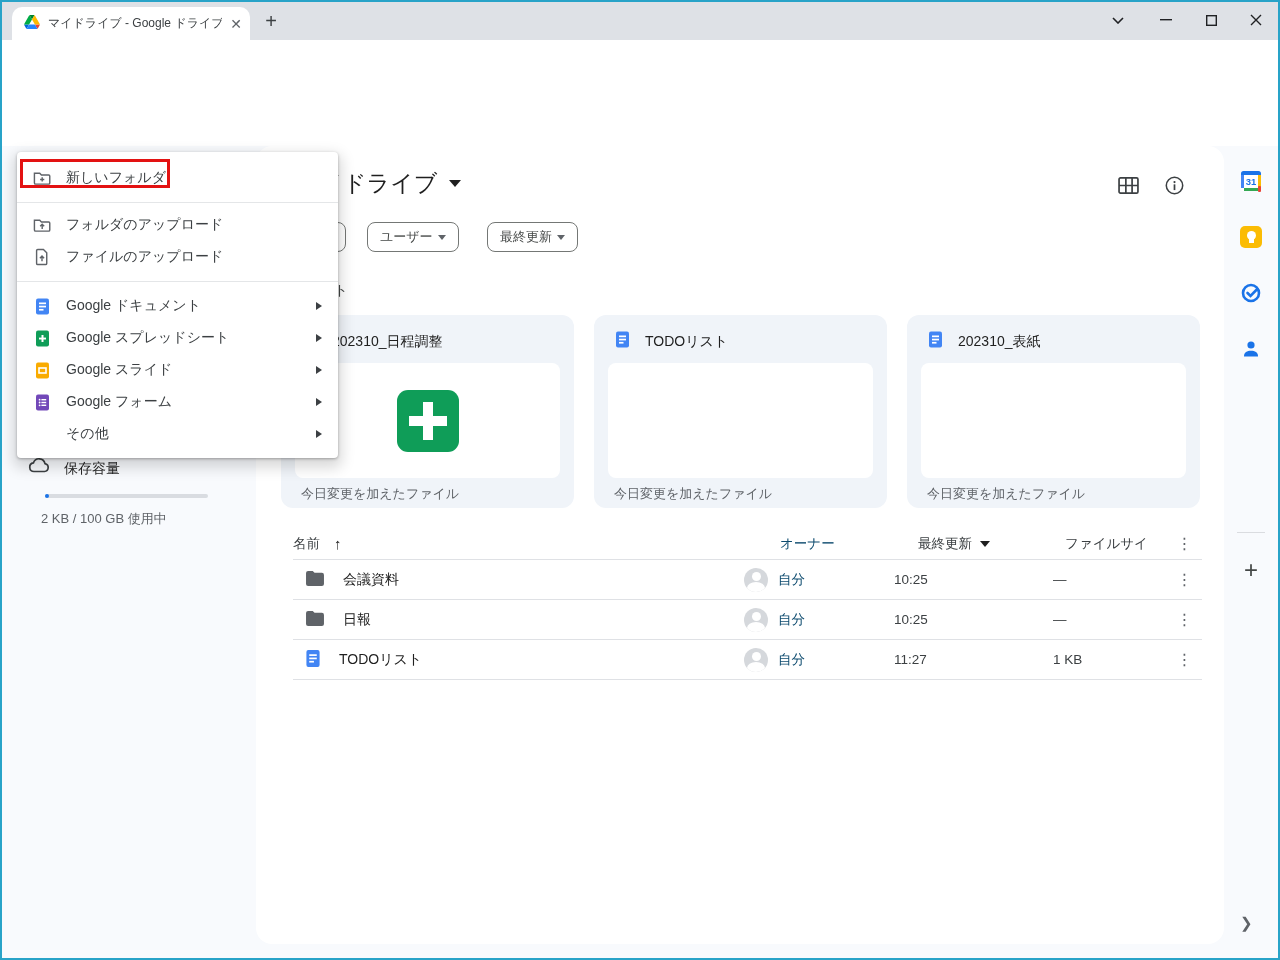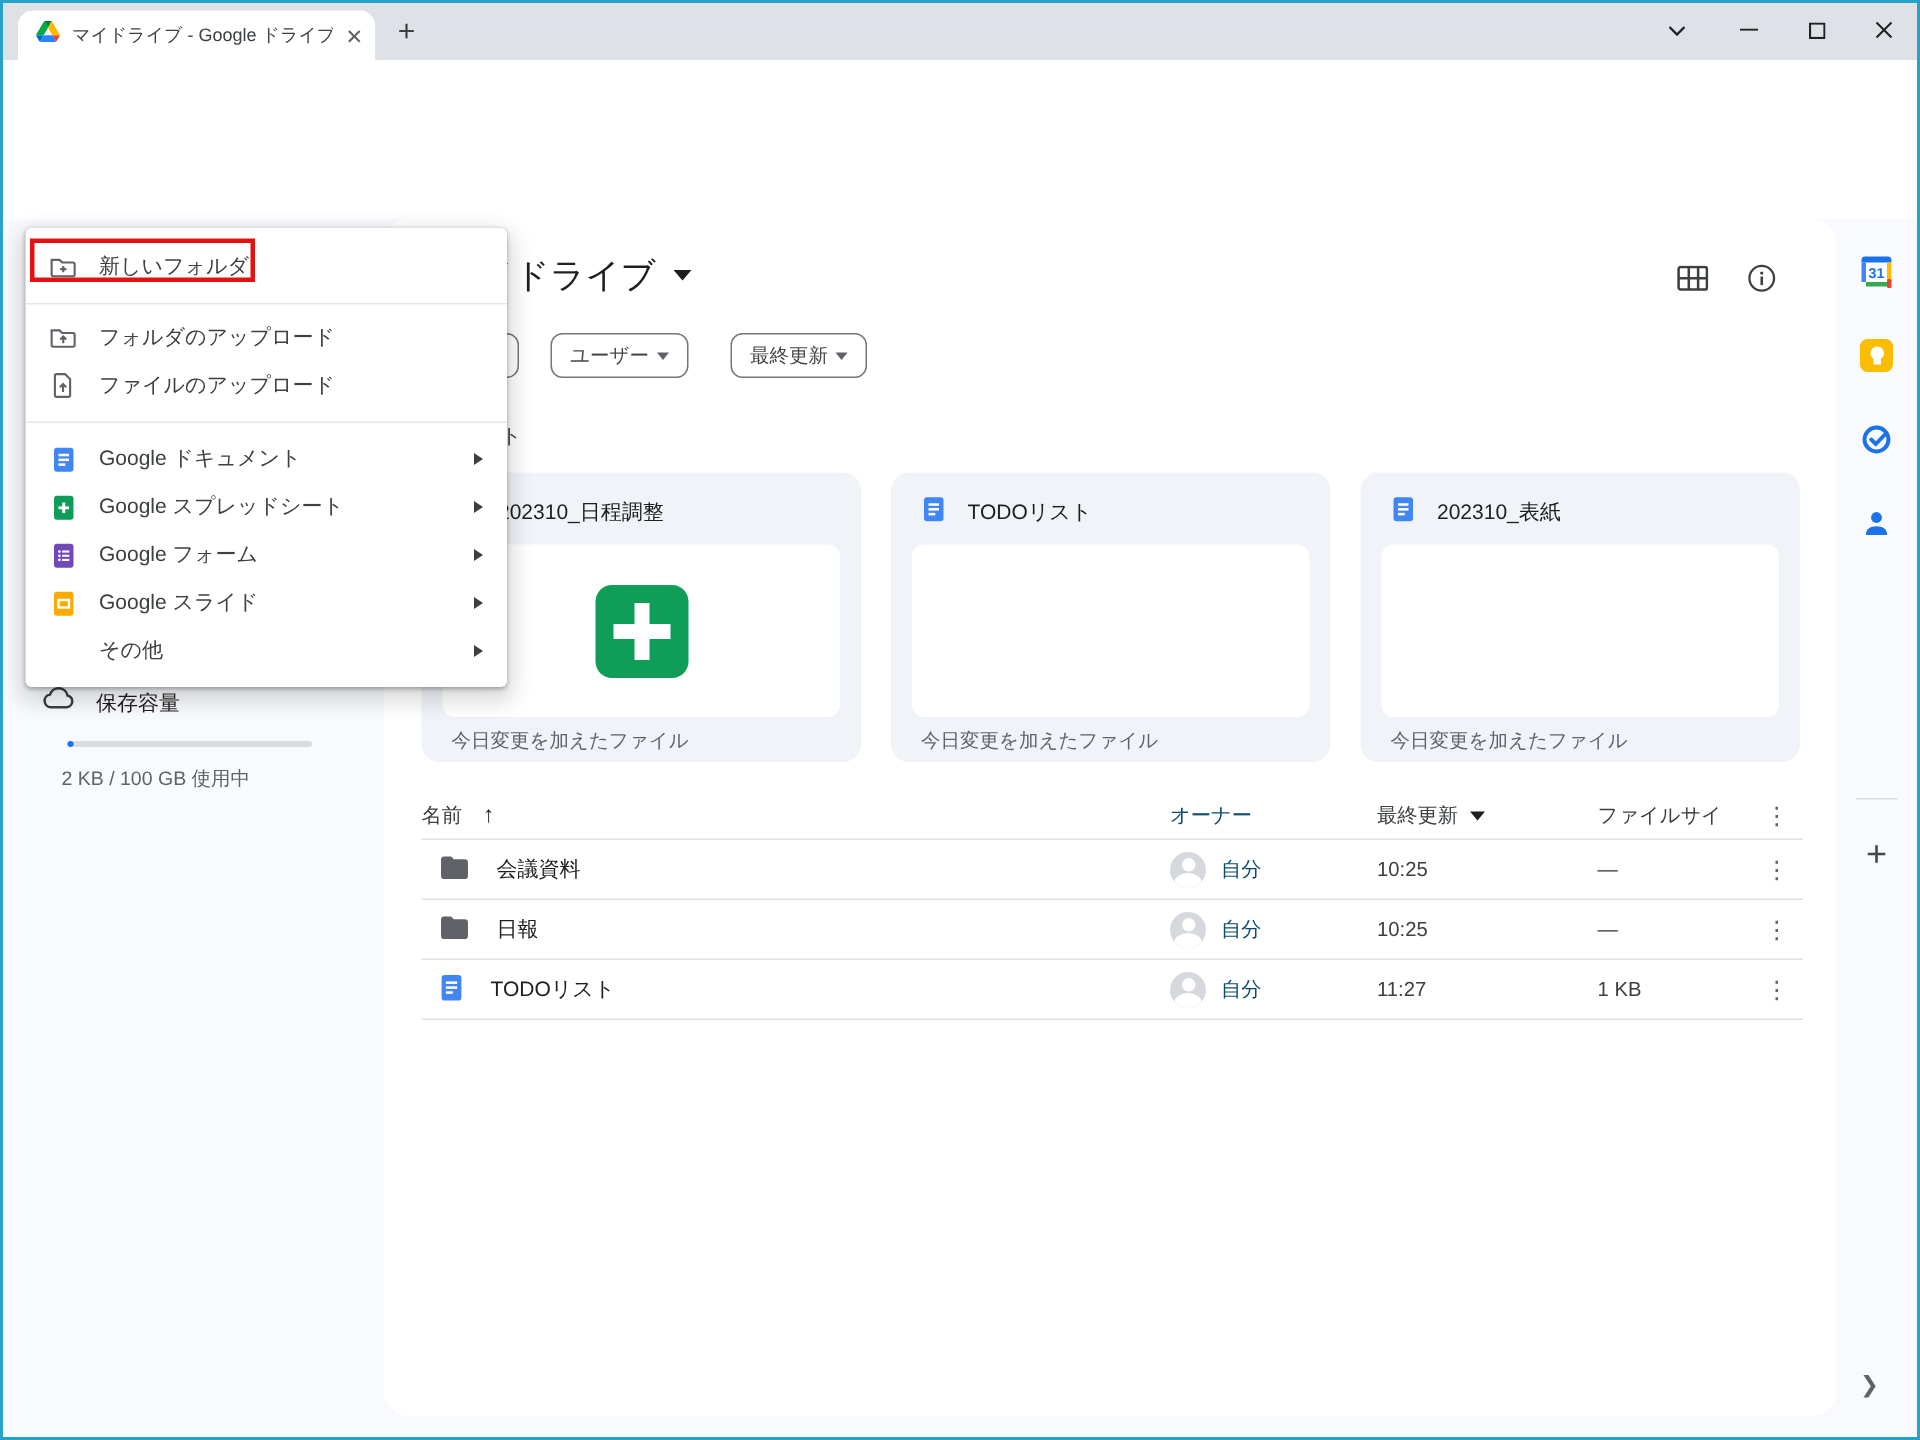--- a/index.html
+++ b/index.html
@@ -66,23 +66,23 @@
   .fcard-title { font-size:14px; color:#1f1f1f; }
   .fcard-preview { position:absolute; left:14px; top:48px; width:265px; height:115px; background:#fff; border-radius:8px;
                    display:flex; align-items:center; justify-content:center; }
   .fcard-caption { position:absolute; left:20px; top:170px; font-size:13px; color:#5f6368; }
   .sheet-big { width:62px; height:62px; background:#0f9d58; border-radius:11px; position:relative; }
   .sheet-big::before { content:""; position:absolute; left:12px; top:26px; width:38px; height:10px; background:#fff; }
   .sheet-big::after  { content:""; position:absolute; left:26px; top:12px; width:10px; height:38px; background:#fff; }
 
   
   .ftable { position:absolute; left:25px; top:382px; width:921px; }
-  .trow { display:grid; grid-template-columns:1fr 138px 147px 102px 35px; align-items:center; border-bottom:1px solid #dfe1e5; }
+  .trow { display:grid; grid-template-columns:1fr 138px 147px 102px 35px; align-items:center; border-bottom:1px solid #dfe1e5;margin-left:12px; }
   .trow.head { height:32px; font-size:13.5px; color:#3c4043; }
-  .trow.body { height:40px; }
+  .trow.body { height:40px;gap:12px; }
   .cell-name { display:flex; align-items:center; gap:18px; padding-left:12px; font-size:14px; color:#1f1f1f; }
   .head .cell-name { font-size:13.5px; color:#3c4043; gap:14px; padding-left:0; }
   .cell-owner { display:flex; align-items:center; gap:10px; font-size:13.5px; color:#0c4a6e; }
   .cell-mod, .cell-size { font-size:13.5px; color:#3c4043; }
   .sort-desc { width:0; height:0; border-left:5px solid transparent; border-right:5px solid transparent; border-top:6px solid #1f1f1f; display:inline-block; margin-left:8px; vertical-align:middle; }
   .owner-avatar { width:24px; height:24px; border-radius:50%; background:#d5d8dc; position:relative; overflow:hidden; }
   .owner-avatar::before { content:""; position:absolute; left:7.5px; top:4px; width:9px; height:9px; border-radius:50%; background:#fff; }
   .owner-avatar::after { content:""; position:absolute; left:3px; top:14px; width:18px; height:12px; border-radius:50%; background:#fff; }
   .kebab { font-size:16px; color:#5f6368; text-align:center; }
 
@@ -528,44 +528,44 @@
           <rect x="6.5" y="5" width="2" height="7" fill="#fff"></rect>
         </svg>
     </span>
     <span class="grow">Google スプレッドシート</span>
     <span class="sub-arrow"></span>
   </div>
 
   <div class="mi">
     <span class="micon">
       <svg width="15" height="17" viewBox="0 0 15 17">
+          <rect x="1" y="0.5" width="13" height="16" rx="2" fill="#f9ab00"></rect>
+          <rect x="4" y="6" width="7" height="5" fill="none" stroke="#fff" stroke-width="1.6"></rect>
+        </svg>
+    </span>
+    <span class="grow">Google スライド</span>
+    <span class="sub-arrow"></span>
+  </div>
+
+  <div class="mi">
+    <span class="micon">
+      <svg width="15" height="17" viewBox="0 0 15 17">
           <rect x="1" y="0.5" width="13" height="16" rx="2" fill="#7248b9"></rect>
           <circle cx="4.6" cy="5.7" r="0.9" fill="#fff"></circle>
           <circle cx="4.6" cy="8.5" r="0.9" fill="#fff"></circle>
           <circle cx="4.6" cy="11.3" r="0.9" fill="#fff"></circle>
           <rect x="6.4" y="5" width="4.8" height="1.4" fill="#fff"></rect>
           <rect x="6.4" y="7.8" width="4.8" height="1.4" fill="#fff"></rect>
           <rect x="6.4" y="10.6" width="4.8" height="1.4" fill="#fff"></rect>
         </svg>
     </span>
     <span class="grow">Google フォーム</span>
     <span class="sub-arrow"></span>
   </div>
 
   <div class="mi">
-    <span class="micon">
-      <svg width="15" height="17" viewBox="0 0 15 17">
-          <rect x="1" y="0.5" width="13" height="16" rx="2" fill="#f9ab00"></rect>
-          <rect x="4" y="6" width="7" height="5" fill="none" stroke="#fff" stroke-width="1.6"></rect>
-        </svg>
-    </span>
-    <span class="grow">Google スライド</span>
-    <span class="sub-arrow"></span>
-  </div>
-
-  <div class="mi">
     <span class="micon"></span>
     <span class="grow">その他</span>
     <span class="sub-arrow"></span>
   </div>
 </div>
 
 <div class="frame"></div>
 
 </body></html>

